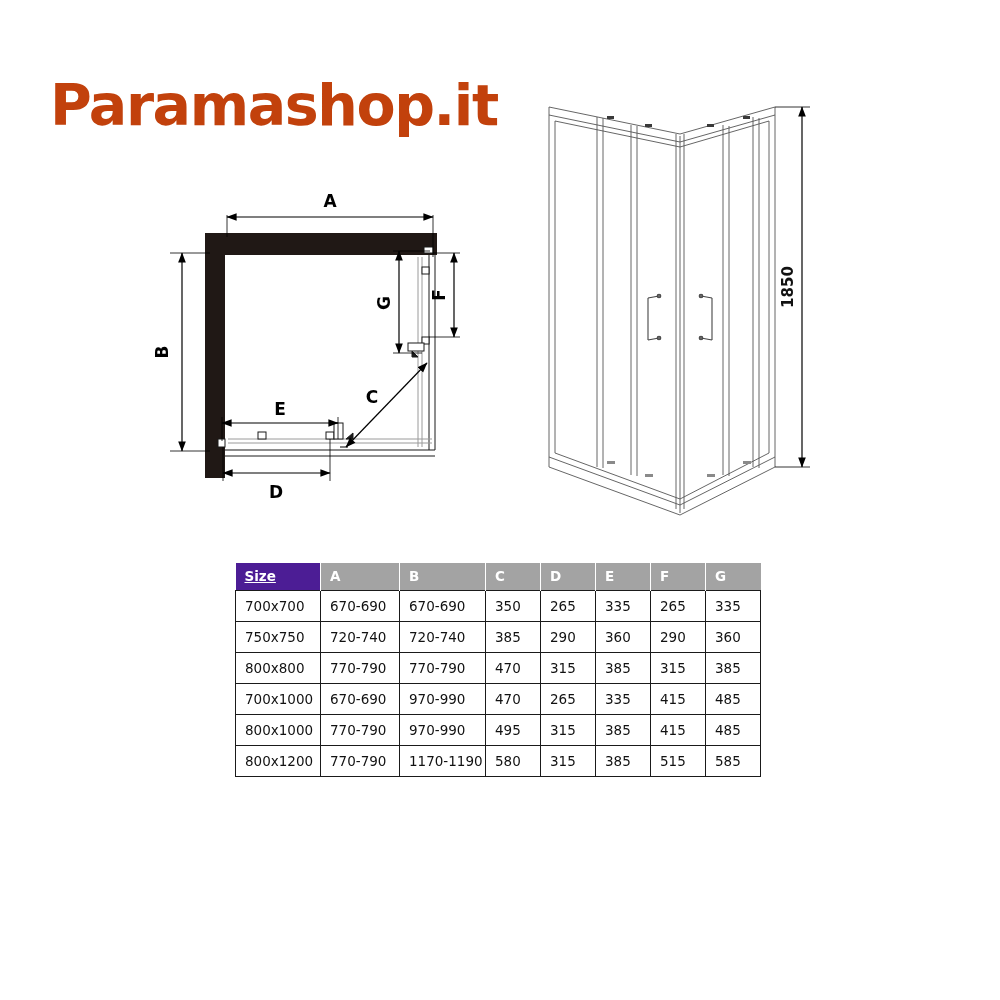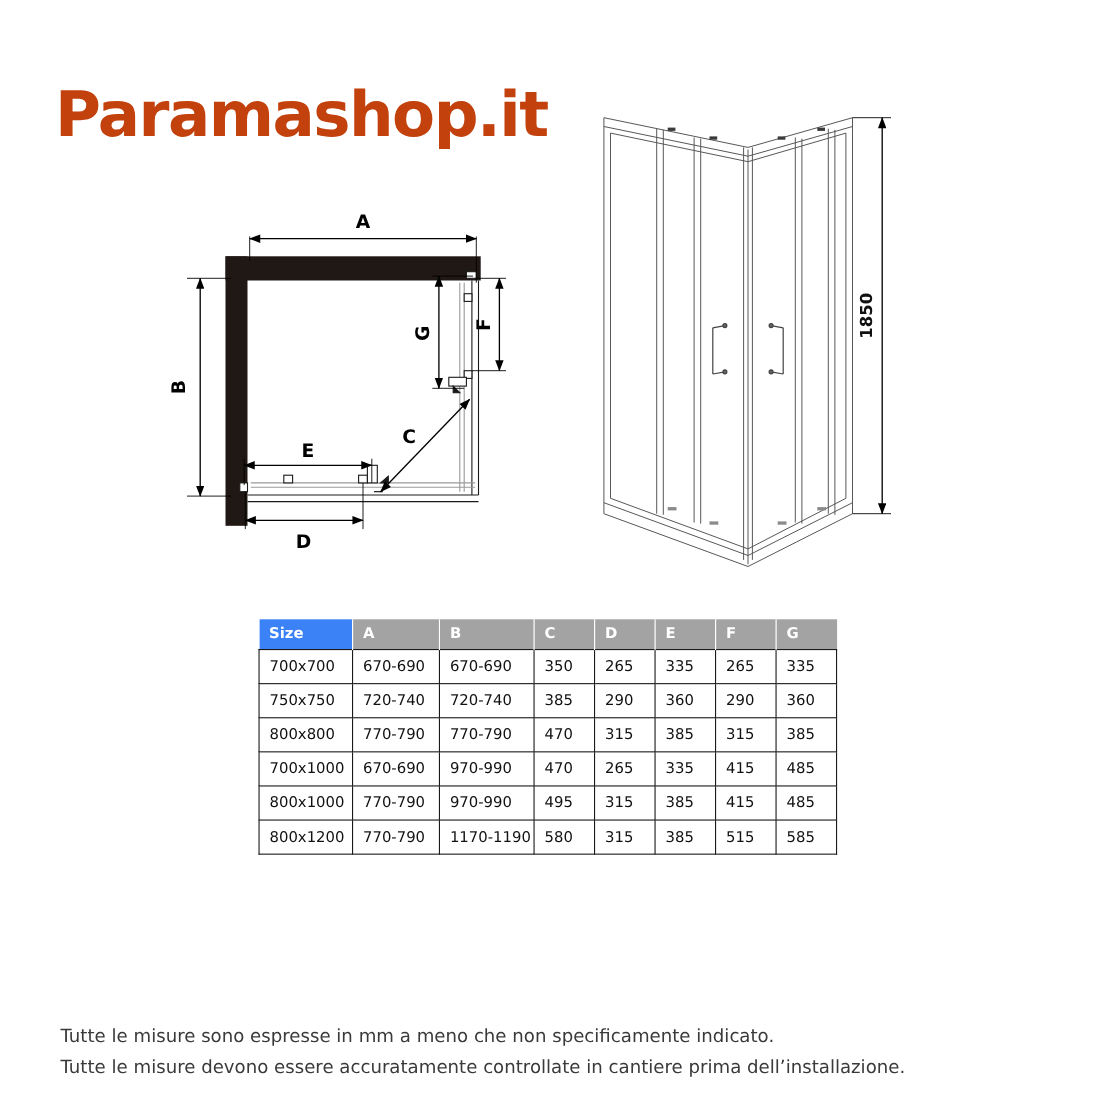--- a/index.html
+++ b/index.html
@@ -71,21 +71,22 @@
   }
   table.size-table thead th {
     border: none;
     height: 27px;
     background: #a3a3a3;
     color: #ffffff;
     font-weight: 700;
     font-size: 13.5px;
   }
   table.size-table thead th.size-head {
-    background: #3b82f6;
+    background: #4c1d95;
+    text-decoration: underline;
   }
   table.size-table thead th.colsep {
     border-left: 1px solid #ffffff;
   }
   col.c-size { width: 85px; }
   col.c-a    { width: 79px; }
   col.c-b    { width: 86px; }
   col.c-c    { width: 55px; }
   col.c-d    { width: 55px; }
   col.c-e    { width: 55px; }
@@ -386,18 +387,14 @@
           <td>580</td>
           <td>315</td>
           <td>385</td>
           <td>515</td>
           <td>585</td>
         </tr>
       </tbody>
     </table>
   </div>
 
-  <div id="footer-notes">
-    <div class="note-line">Tutte le misure sono espresse in mm a meno che non specificamente indicato.</div>
-    <div class="note-line">Tutte le misure devono essere accuratamente controllate in cantiere prima dell’installazione.</div>
-  </div>
 
 </div>
 
 </body></html>

